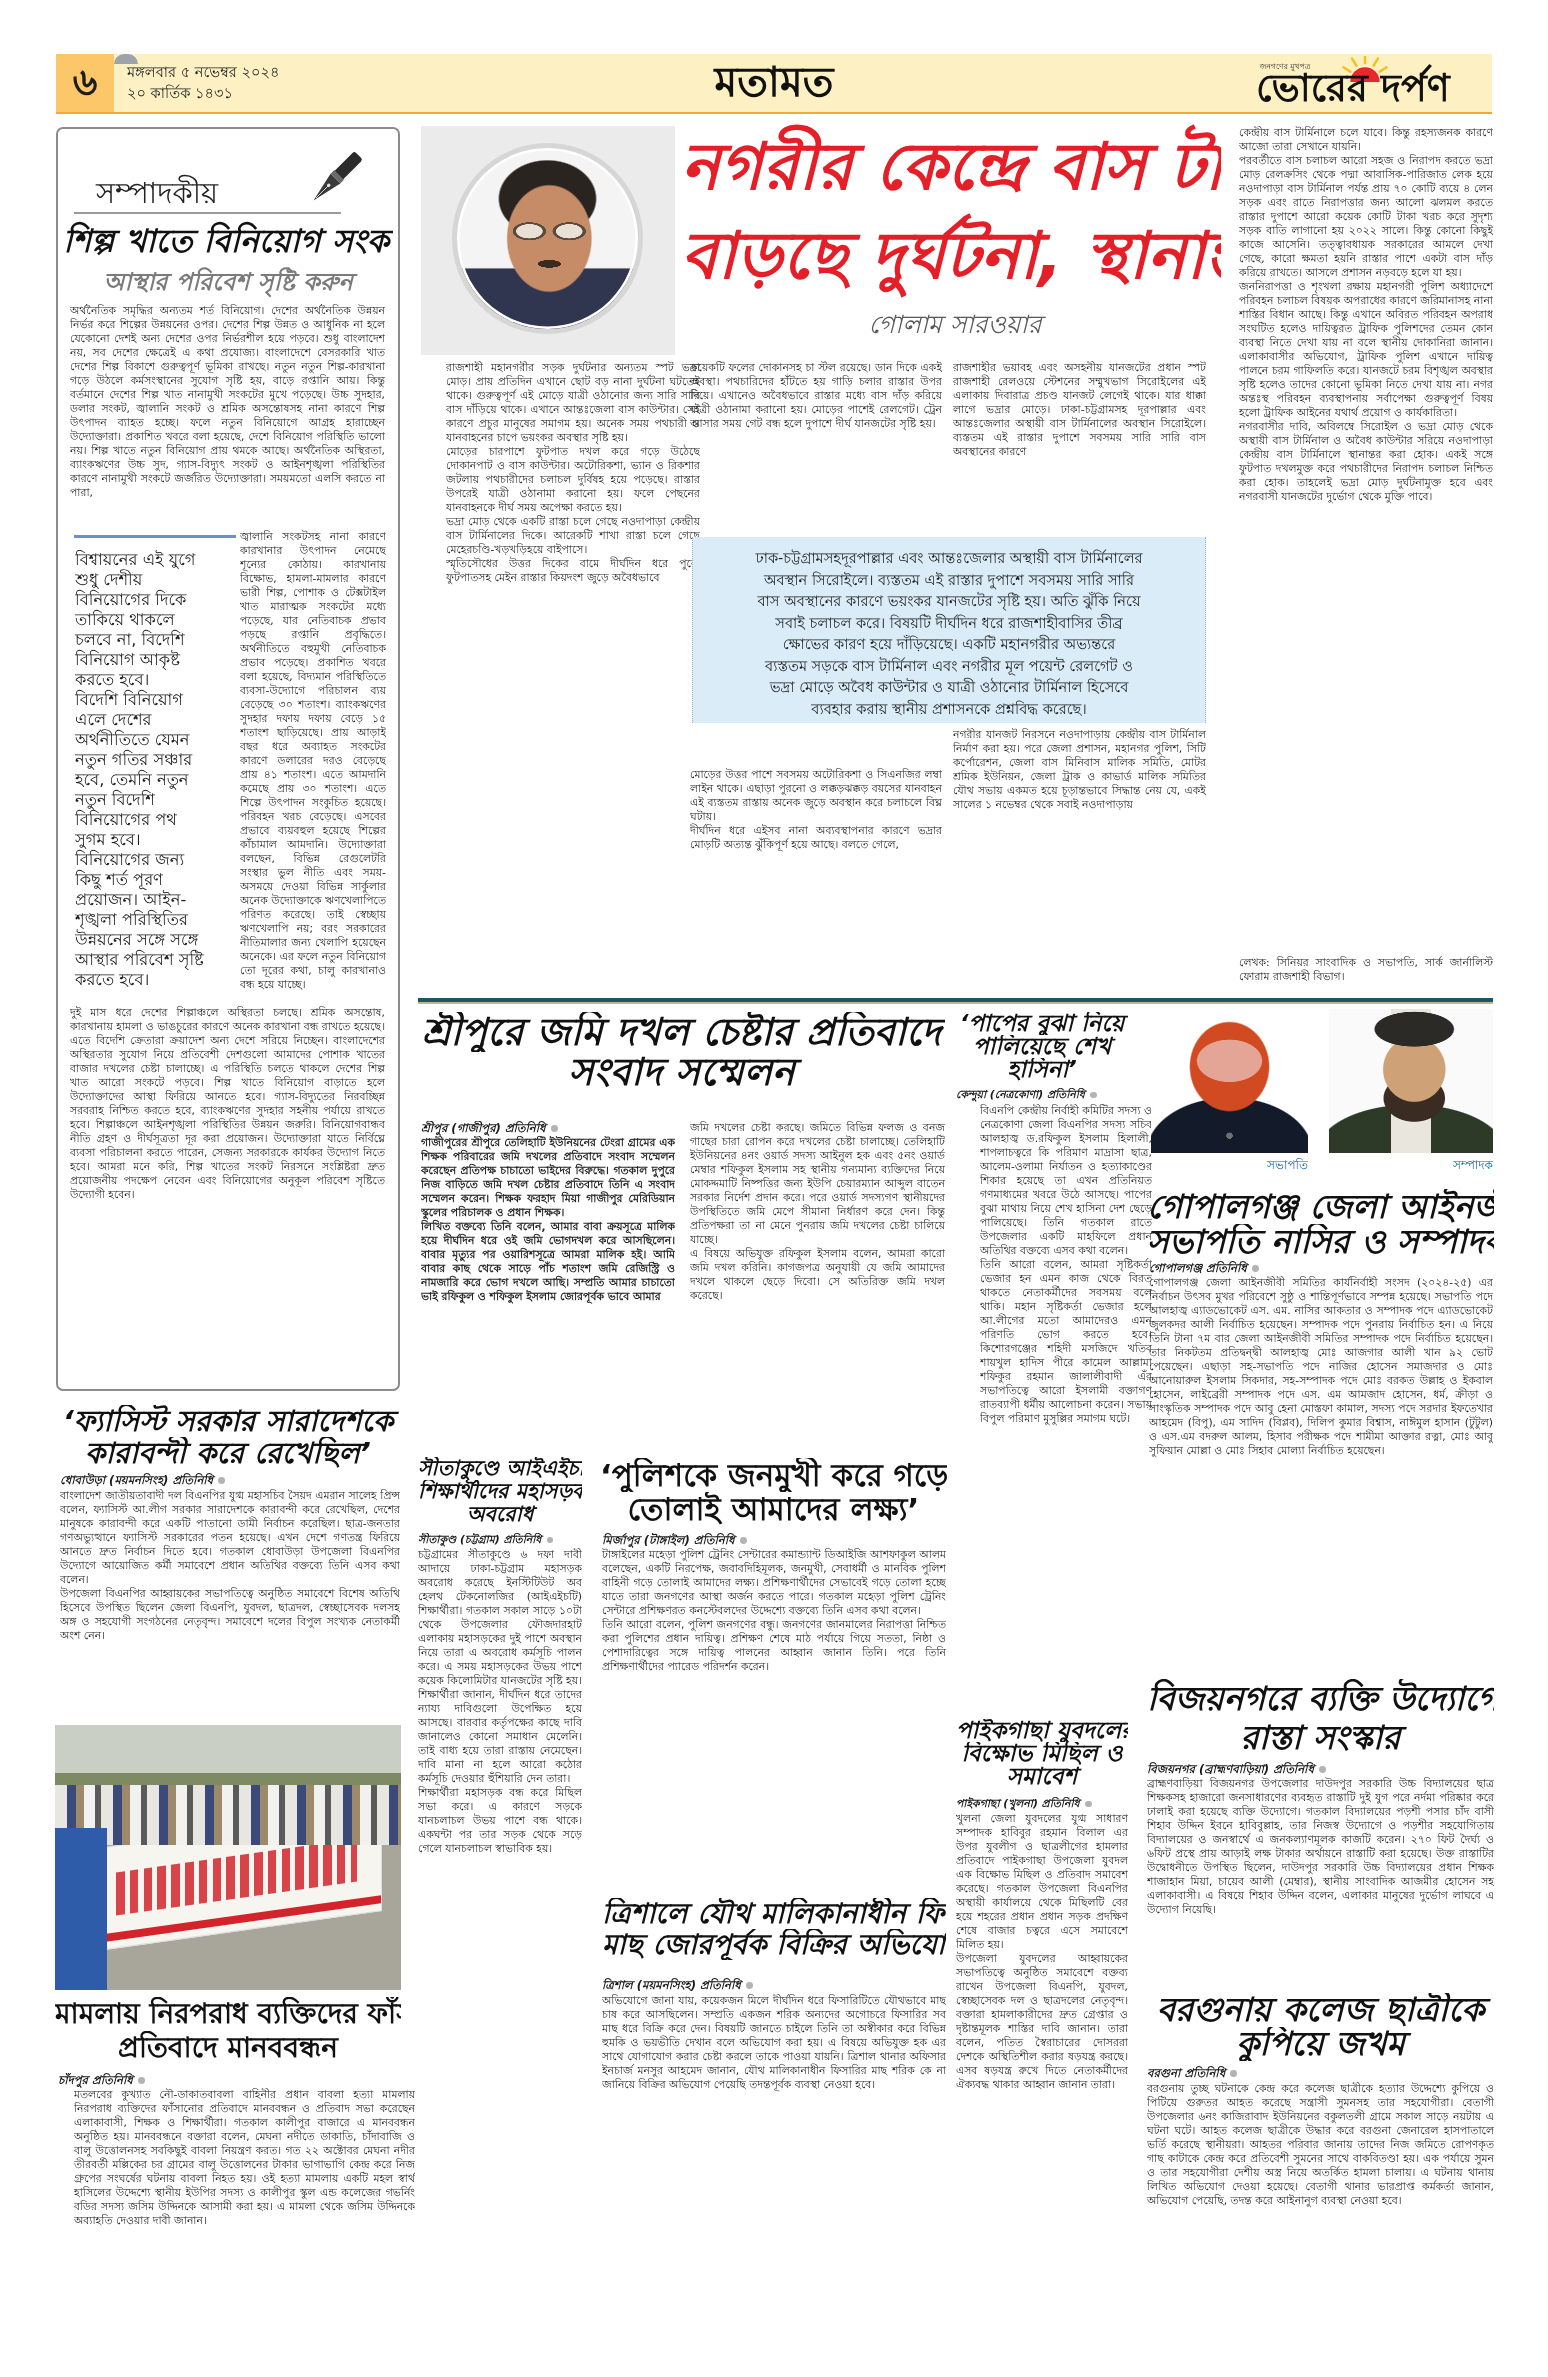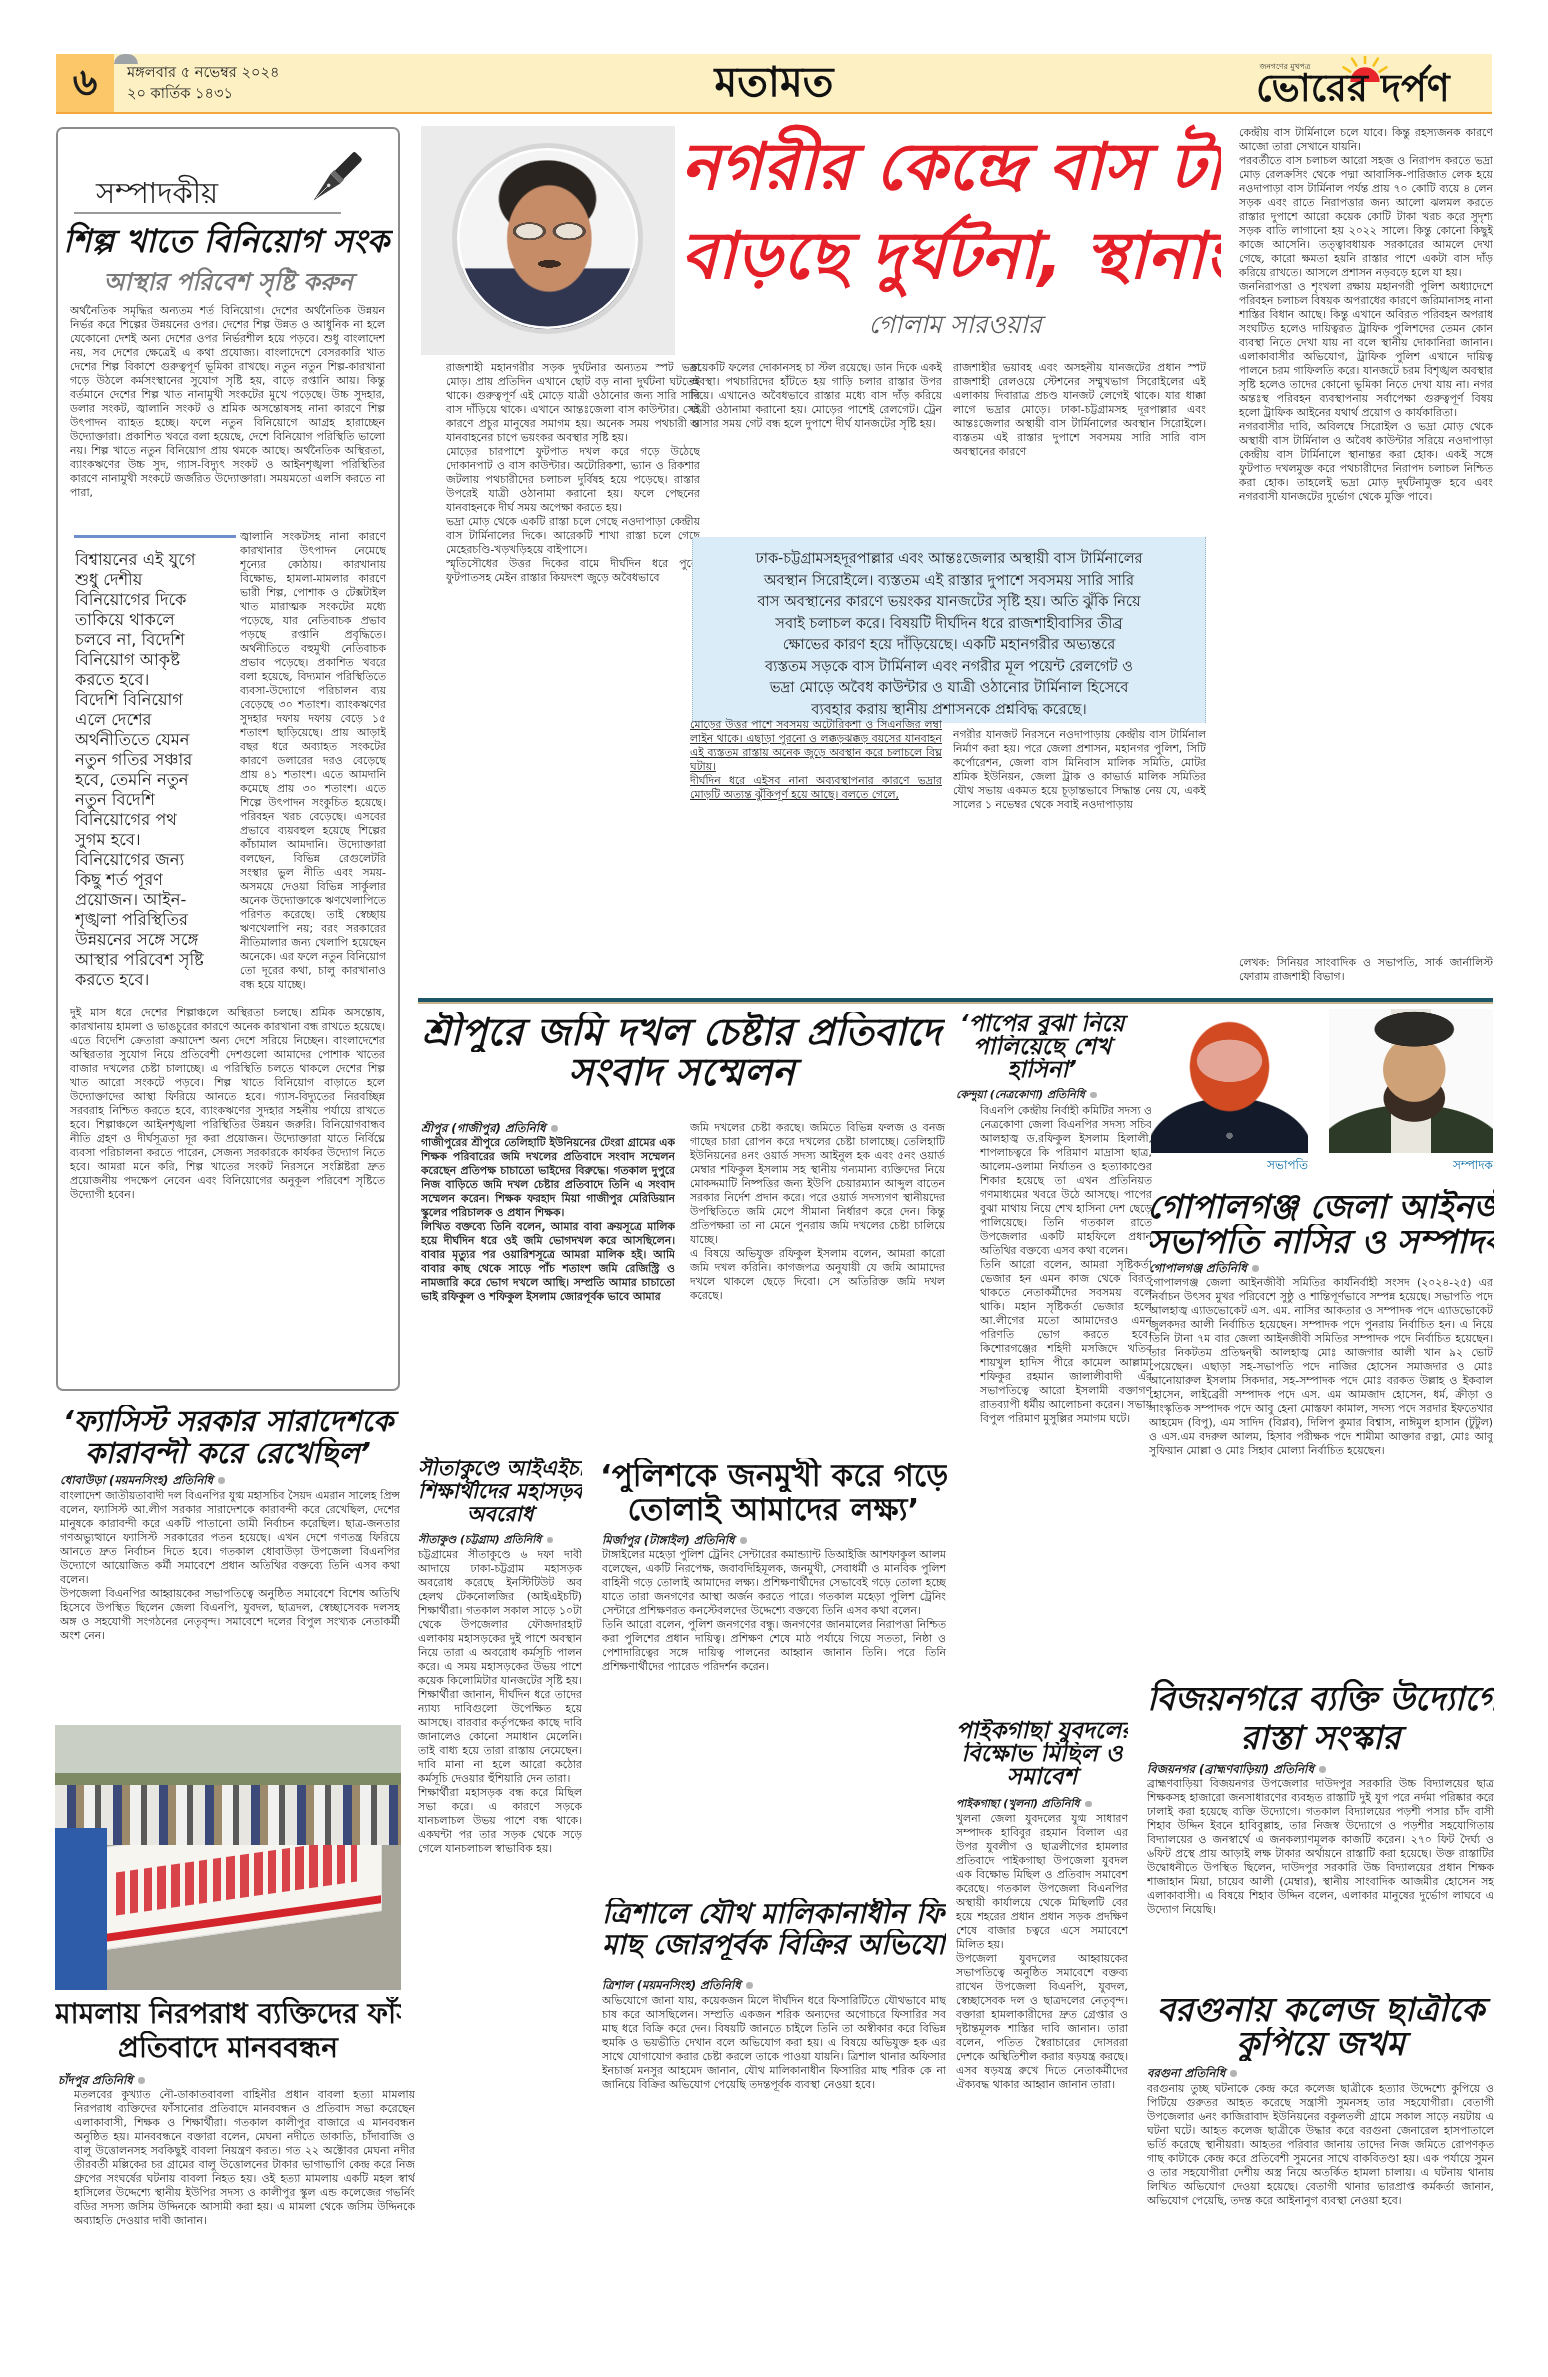--- a/index.html
+++ b/index.html
@@ -136,21 +136,21 @@
         <div>ঢাক-চট্টগ্রামসহদূরপাল্লার এবং আন্তঃজেলার অস্থায়ী বাস টার্মিনালের</div>
         <div>অবস্থান সিরোইলে। ব্যস্ততম এই রাস্তার দুপাশে সবসময় সারি সারি</div>
         <div>বাস অবস্থানের কারণে ভয়ংকর যানজটের সৃষ্টি হয়। অতি ঝুঁকি নিয়ে</div>
         <div>সবাই চলাচল করে। বিষয়টি দীর্ঘদিন ধরে রাজশাহীবাসির তীব্র</div>
         <div>ক্ষোভের কারণ হয়ে দাঁড়িয়েছে। একটি মহানগরীর অভ্যন্তরে</div>
         <div>ব্যস্ততম সড়কে বাস টার্মিনাল এবং নগরীর মূল পয়েন্ট রেলগেট ও</div>
         <div>ভদ্রা মোড়ে অবৈধ কাউন্টার ও যাত্রী ওঠানোর টার্মিনাল হিসেবে</div>
         <div>ব্যবহার করায় স্থানীয় প্রশাসনকে প্রশ্নবিদ্ধ করেছে।</div>
       </aside>
 
-    <div class="txt" style="left:690px;top:718px;width:252px;height:265px;text-decoration:underline;">
+    <div class="txt" style="left:690px;top:768px;width:252px;height:265px;">
         <p>মোড়ের উত্তর পাশে সবসময় অটোরিকশা ও সিএনজির লম্বা লাইন থাকে। এছাড়া পুরনো ও লক্কড়ঝক্কড় বয়সের যানবাহন এই ব্যস্ততম রাস্তায় অনেক জুড়ে অবস্থান করে চলাচলে বিঘ্ন ঘটায়।</p>
         <p>দীর্ঘদিন ধরে এইসব নানা অব্যবস্থাপনার কারণে ভদ্রার মোড়টি অত্যন্ত ঝুঁকিপূর্ণ হয়ে আছে। বলতে গেলে,</p>
       </div>
     <div class="txt" style="left:953px;top:728px;width:253px;height:265px;">
         <p>নগরীর যানজট নিরসনে নওদাপাড়ায় কেন্দ্রীয় বাস টার্মিনাল নির্মাণ করা হয়। পরে জেলা প্রশাসন, মহানগর পুলিশ, সিটি কর্পোরেশন, জেলা বাস মিনিবাস মালিক সমিতি, মোটর শ্রমিক ইউনিয়ন, জেলা ট্রাক ও কাভার্ড মালিক সমিতির যৌথ সভায় একমত হয়ে চূড়ান্তভাবে সিদ্ধান্ত নেয় যে, একই সালের ১ নভেম্বর থেকে সবাই নওদাপাড়ায়</p>
       </div>
     <div class="txt" style="left:1239px;top:126px;width:254px;height:821px;">
         <p>কেন্দ্রীয় বাস টার্মিনালে চলে যাবে। কিন্তু রহস্যজনক কারণে আজো তারা সেখানে যায়নি।</p>
         <p>পরবর্তীতে বাস চলাচল আরো সহজ ও নিরাপদ করতে ভদ্রা মোড় রেলক্রসিং থেকে পদ্মা আবাসিক-পারিজাত লেক হয়ে নওদাপাড়া বাস টার্মিনাল পর্যন্ত প্রায় ৭০ কোটি ব্যয়ে ৪ লেন সড়ক এবং রাতে নিরাপত্তার জন্য আলো ঝলমল করতে রাস্তার দুপাশে আরো কয়েক কোটি টাকা খরচ করে সুদৃশ্য সড়ক বাতি লাগানো হয় ২০২২ সালে। কিন্তু কোনো কিছুই কাজে আসেনি। তত্ত্বাবধায়ক সরকারের আমলে দেখা গেছে, কারো ক্ষমতা হয়নি রাস্তার পাশে একটা বাস দাঁড় করিয়ে রাখতে। আসলে প্রশাসন নড়বড়ে হলে যা হয়।</p>
         <p>জননিরাপত্তা ও শৃংখলা রক্ষায় মহানগরী পুলিশ অধ্যাদেশে পরিবহন চলাচল বিষয়ক অপরাধের কারণে জরিমানাসহ নানা শাস্তির বিধান আছে। কিন্তু এখানে অবিরত পরিবহন অপরাধ সংঘটিত হলেও দায়িত্বরত ট্রাফিক পুলিশদের তেমন কোন ব্যবস্থা নিতে দেখা যায় না বলে স্থানীয় দোকানিরা জানান। এলাকাবাসীর অভিযোগ, ট্রাফিক পুলিশ এখানে দায়িত্ব পালনে চরম গাফিলতি করে। যানজটে চরম বিশৃঙ্খল অবস্থার সৃষ্টি হলেও তাদের কোনো ভূমিকা নিতে দেখা যায় না। নগর অন্তঃস্থ পরিবহন ব্যবস্থাপনায় সর্বাপেক্ষা গুরুত্বপূর্ণ বিষয় হলো ট্রাফিক আইনের যথার্থ প্রয়োগ ও কার্যকারিতা।</p>

